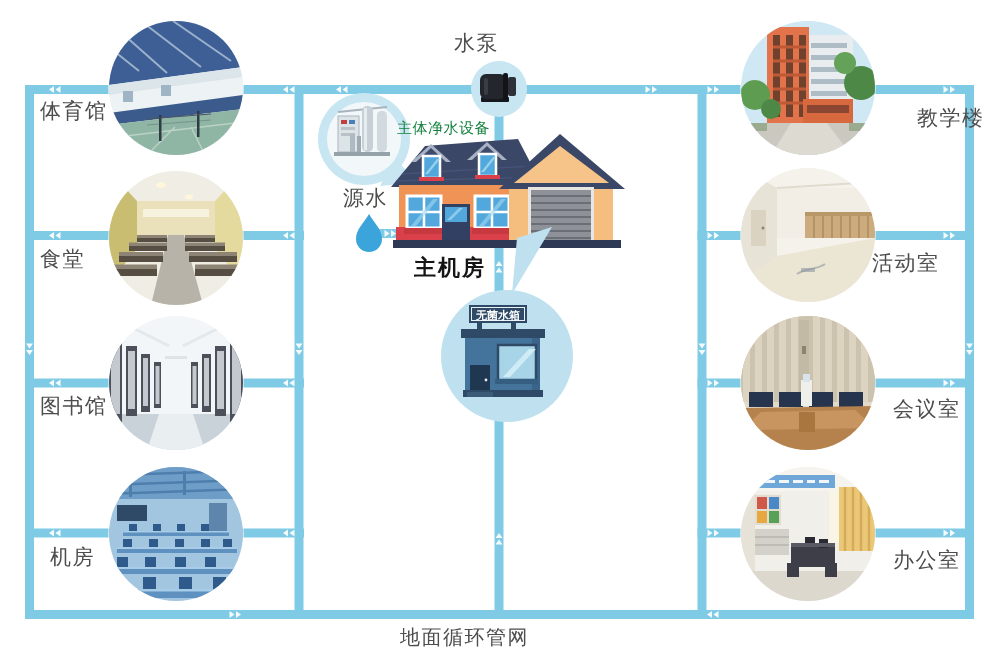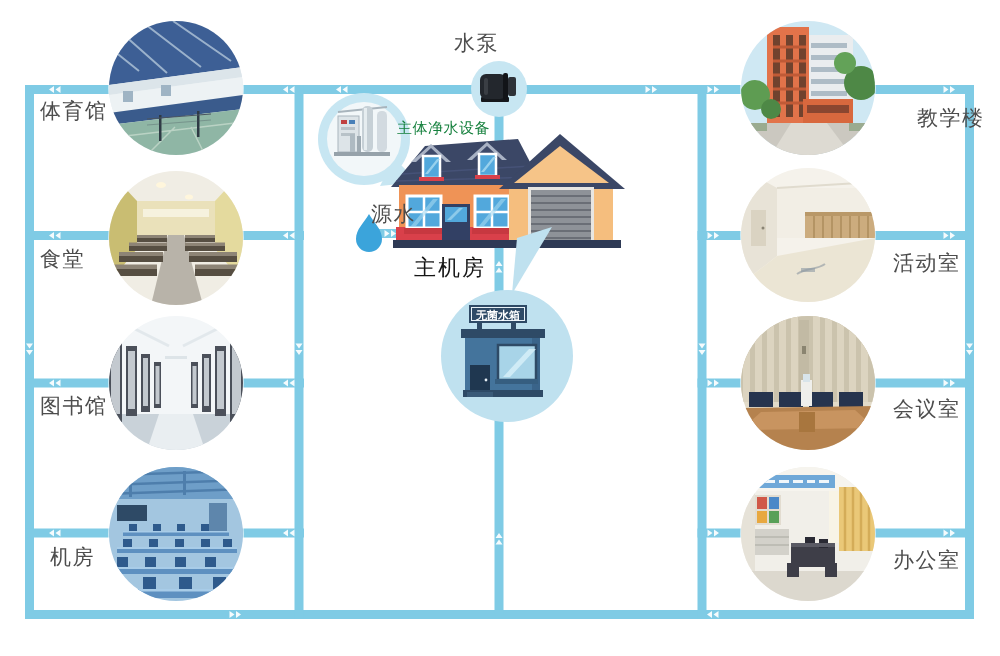--- a/index.html
+++ b/index.html
@@ -11,21 +11,21 @@
   .photo{
     position:absolute;width:134px;height:134px;border-radius:50%;
     overflow:hidden;box-shadow:0 0 0 1px rgba(255,255,255,0.6);
   }
   .photo svg{display:block;width:134px;height:134px;}
   .lbl{
     position:absolute;font-size:21px;color:#4d4d4d;letter-spacing:1.5px;
     white-space:nowrap;z-index:6;
   }
   .lbl.small{font-size:15px;letter-spacing:0.5px;color:#15803d;font-family:Liberation Serif, serif;}
-  .lbl.bold{font-weight:normal;color:#151515;font-size:22px;letter-spacing:2px;}
+  .lbl.bold{font-weight:bold;color:#151515;font-size:22px;letter-spacing:2px;}
   .lbl.center{text-align:left;}
 </style>
 </head>
 <body>
 
 <div class="stage">
 
   <svg class="layer" viewBox="0 0 1000 656">
     <defs>
       <g id="aL">
@@ -424,26 +424,27 @@
         <rect x="480" y="74" width="26" height="25" rx="6" fill="#23272D"></rect>
         <rect x="503" y="73" width="5" height="27" rx="2" fill="#121418"></rect>
         <rect x="508" y="77" width="8" height="19" rx="2" fill="#2E3238"></rect>
         <rect x="484" y="78" width="4" height="17" rx="2" fill="#3A3E44"></rect>
       </g>
     </g>
   </svg>
 
   <div class="lbl center" style="left:454px;top:29px;width:90px;">水泵</div>
   <div class="lbl small" style="left:397px;top:119px;">主体净水设备</div>
-  <div class="lbl" style="left:343px;top:200px;margin-left:28px;">源水</div>
+  <div class="lbl" style="left:343px;top:184px;">源水</div>
   <div class="lbl bold" style="left:414px;top:253px;">主机房</div>
+  <div class="lbl center" style="left:400px;top:624px;width:200px;font-size:20px;">地面循环管网</div>
 
   <div class="lbl" style="left:40px;top:97px;">体育馆</div>
   <div class="lbl" style="left:40px;top:245px;">食堂</div>
   <div class="lbl" style="left:40px;top:392px;font-family:Liberation Mono, monospace;">图书馆</div>
   <div class="lbl" style="left:50px;top:543px;">机房</div>
 
   <div class="lbl" style="left:893px;top:104px;margin-left:24px;">教学楼</div>
-  <div class="lbl" style="left:893px;top:249px;">活动室</div>
+  <div class="lbl" style="left:872px;top:249px;">活动室</div>
   <div class="lbl" style="left:893px;top:395px;">会议室</div>
   <div class="lbl" style="left:893px;top:546px;font-family:Liberation Serif, serif;">办公室</div>
 
 </div>
 
 </body></html>

